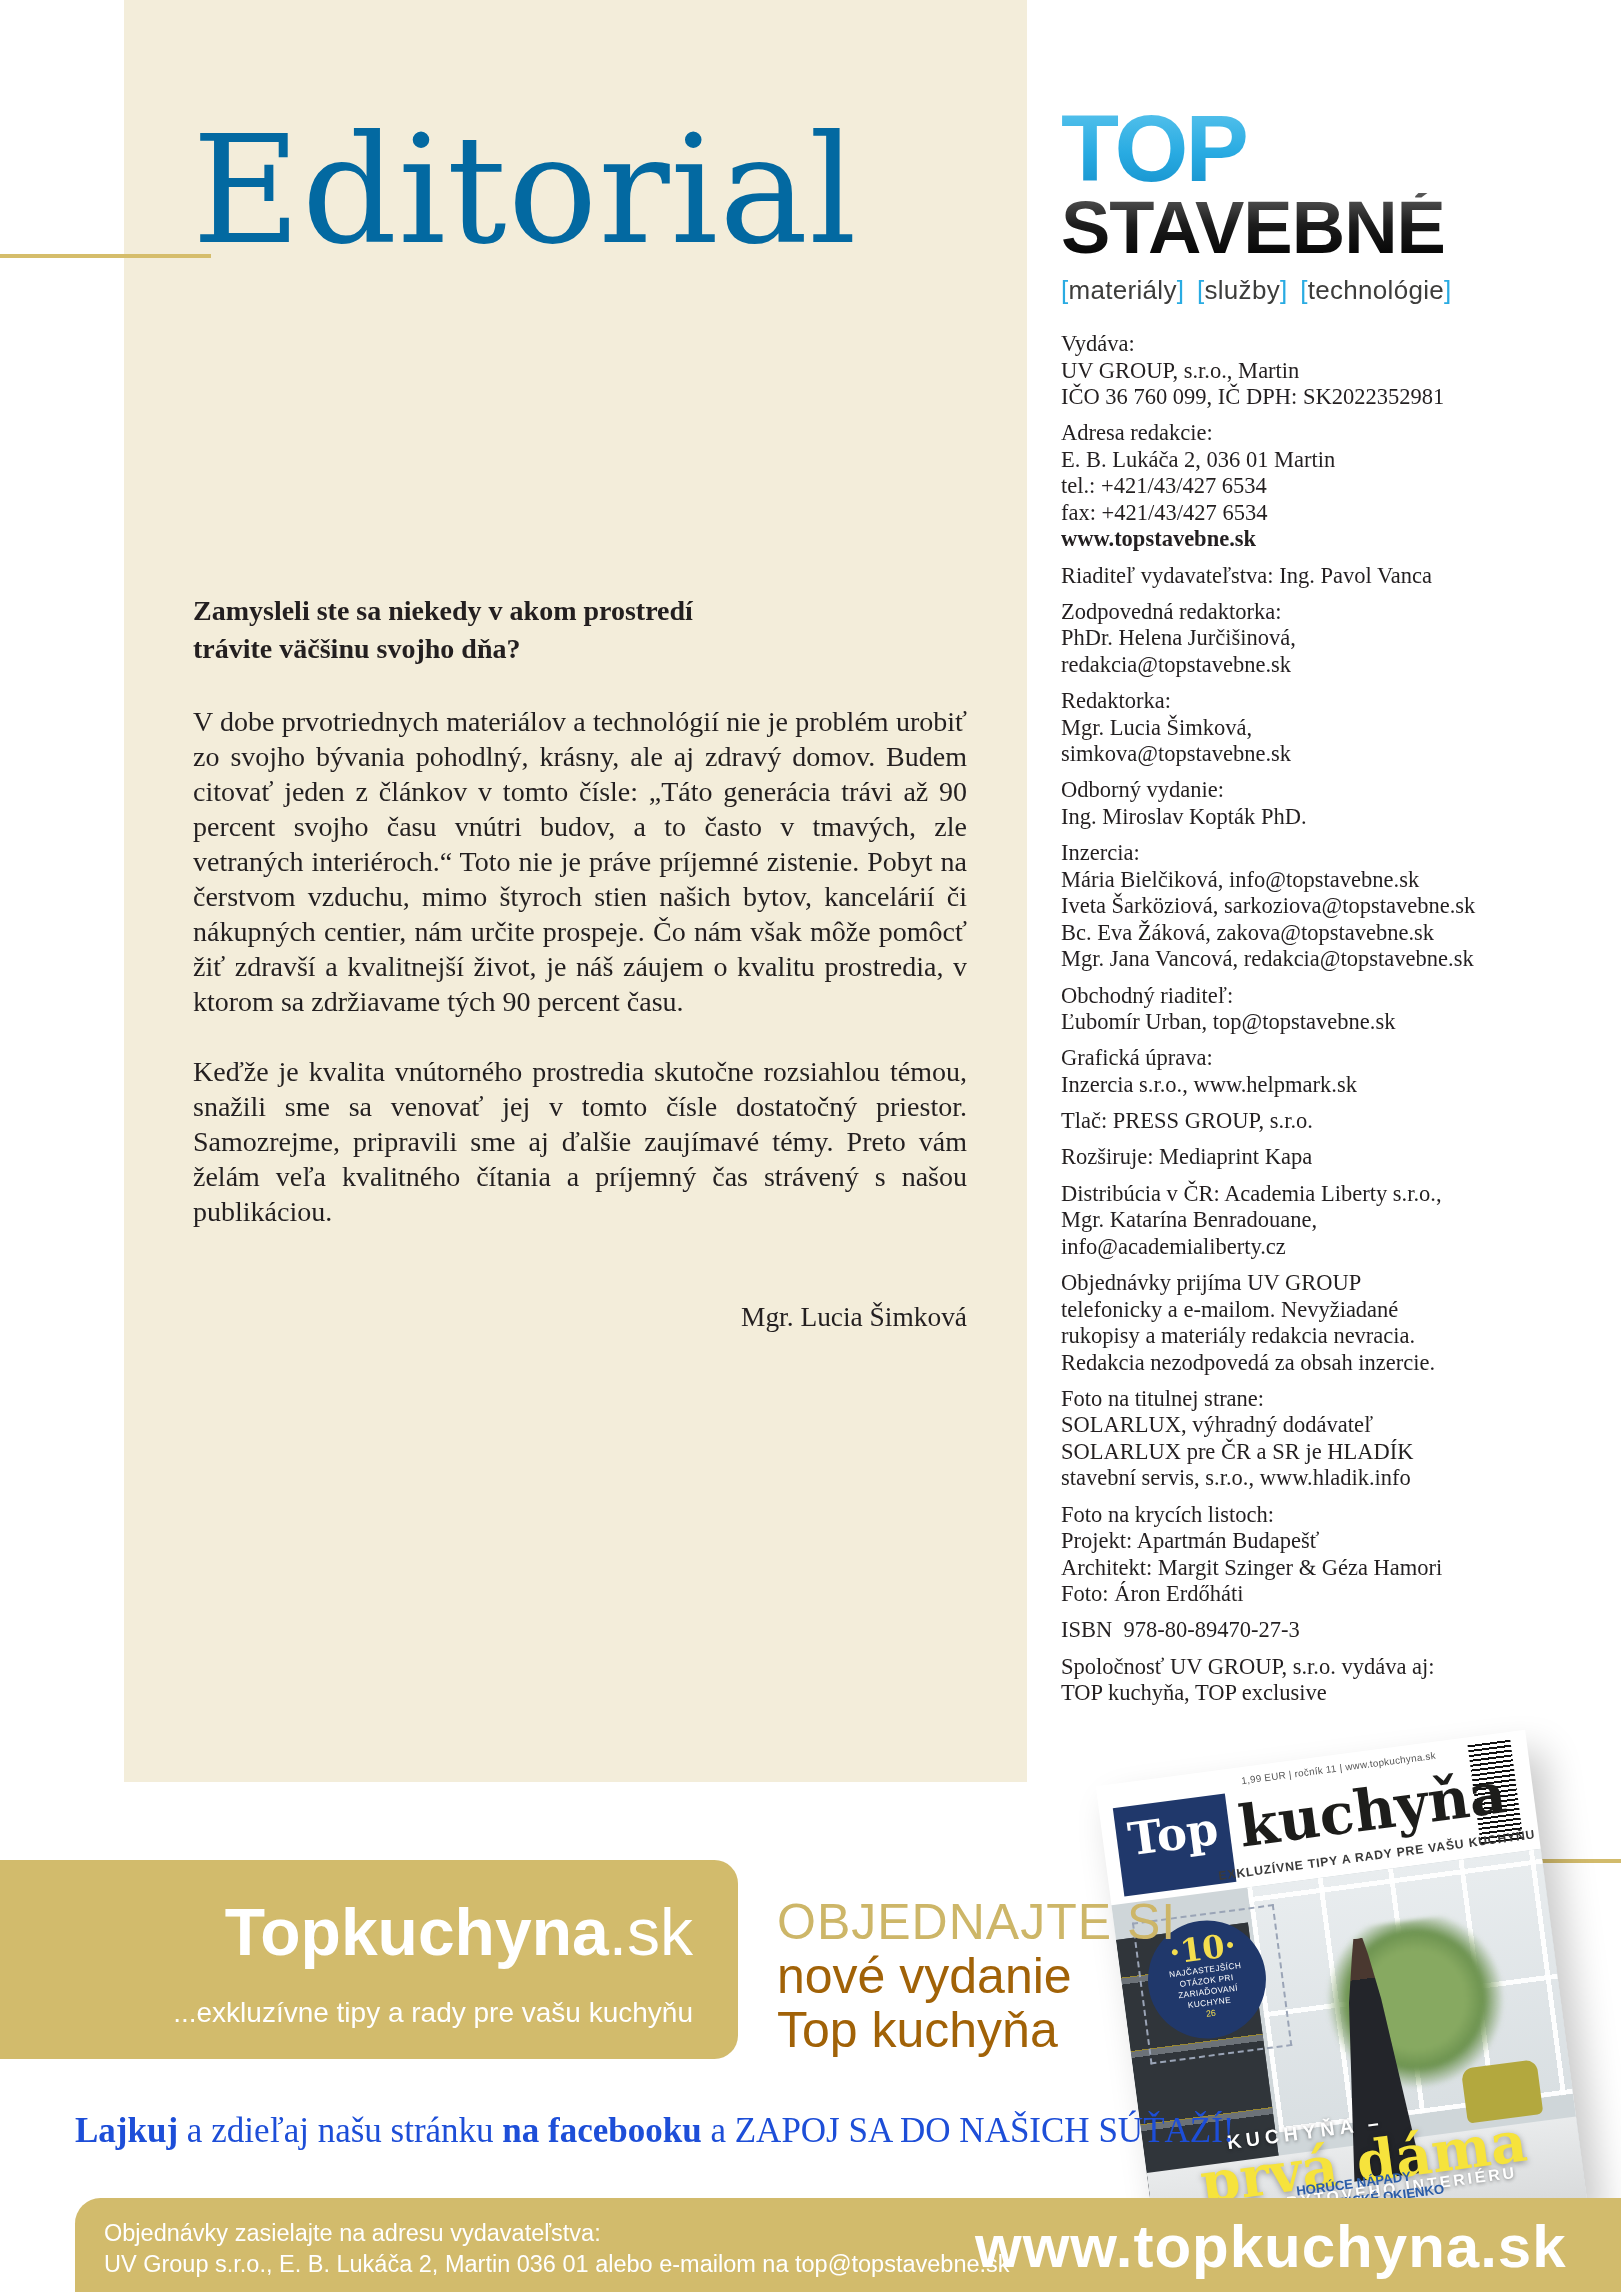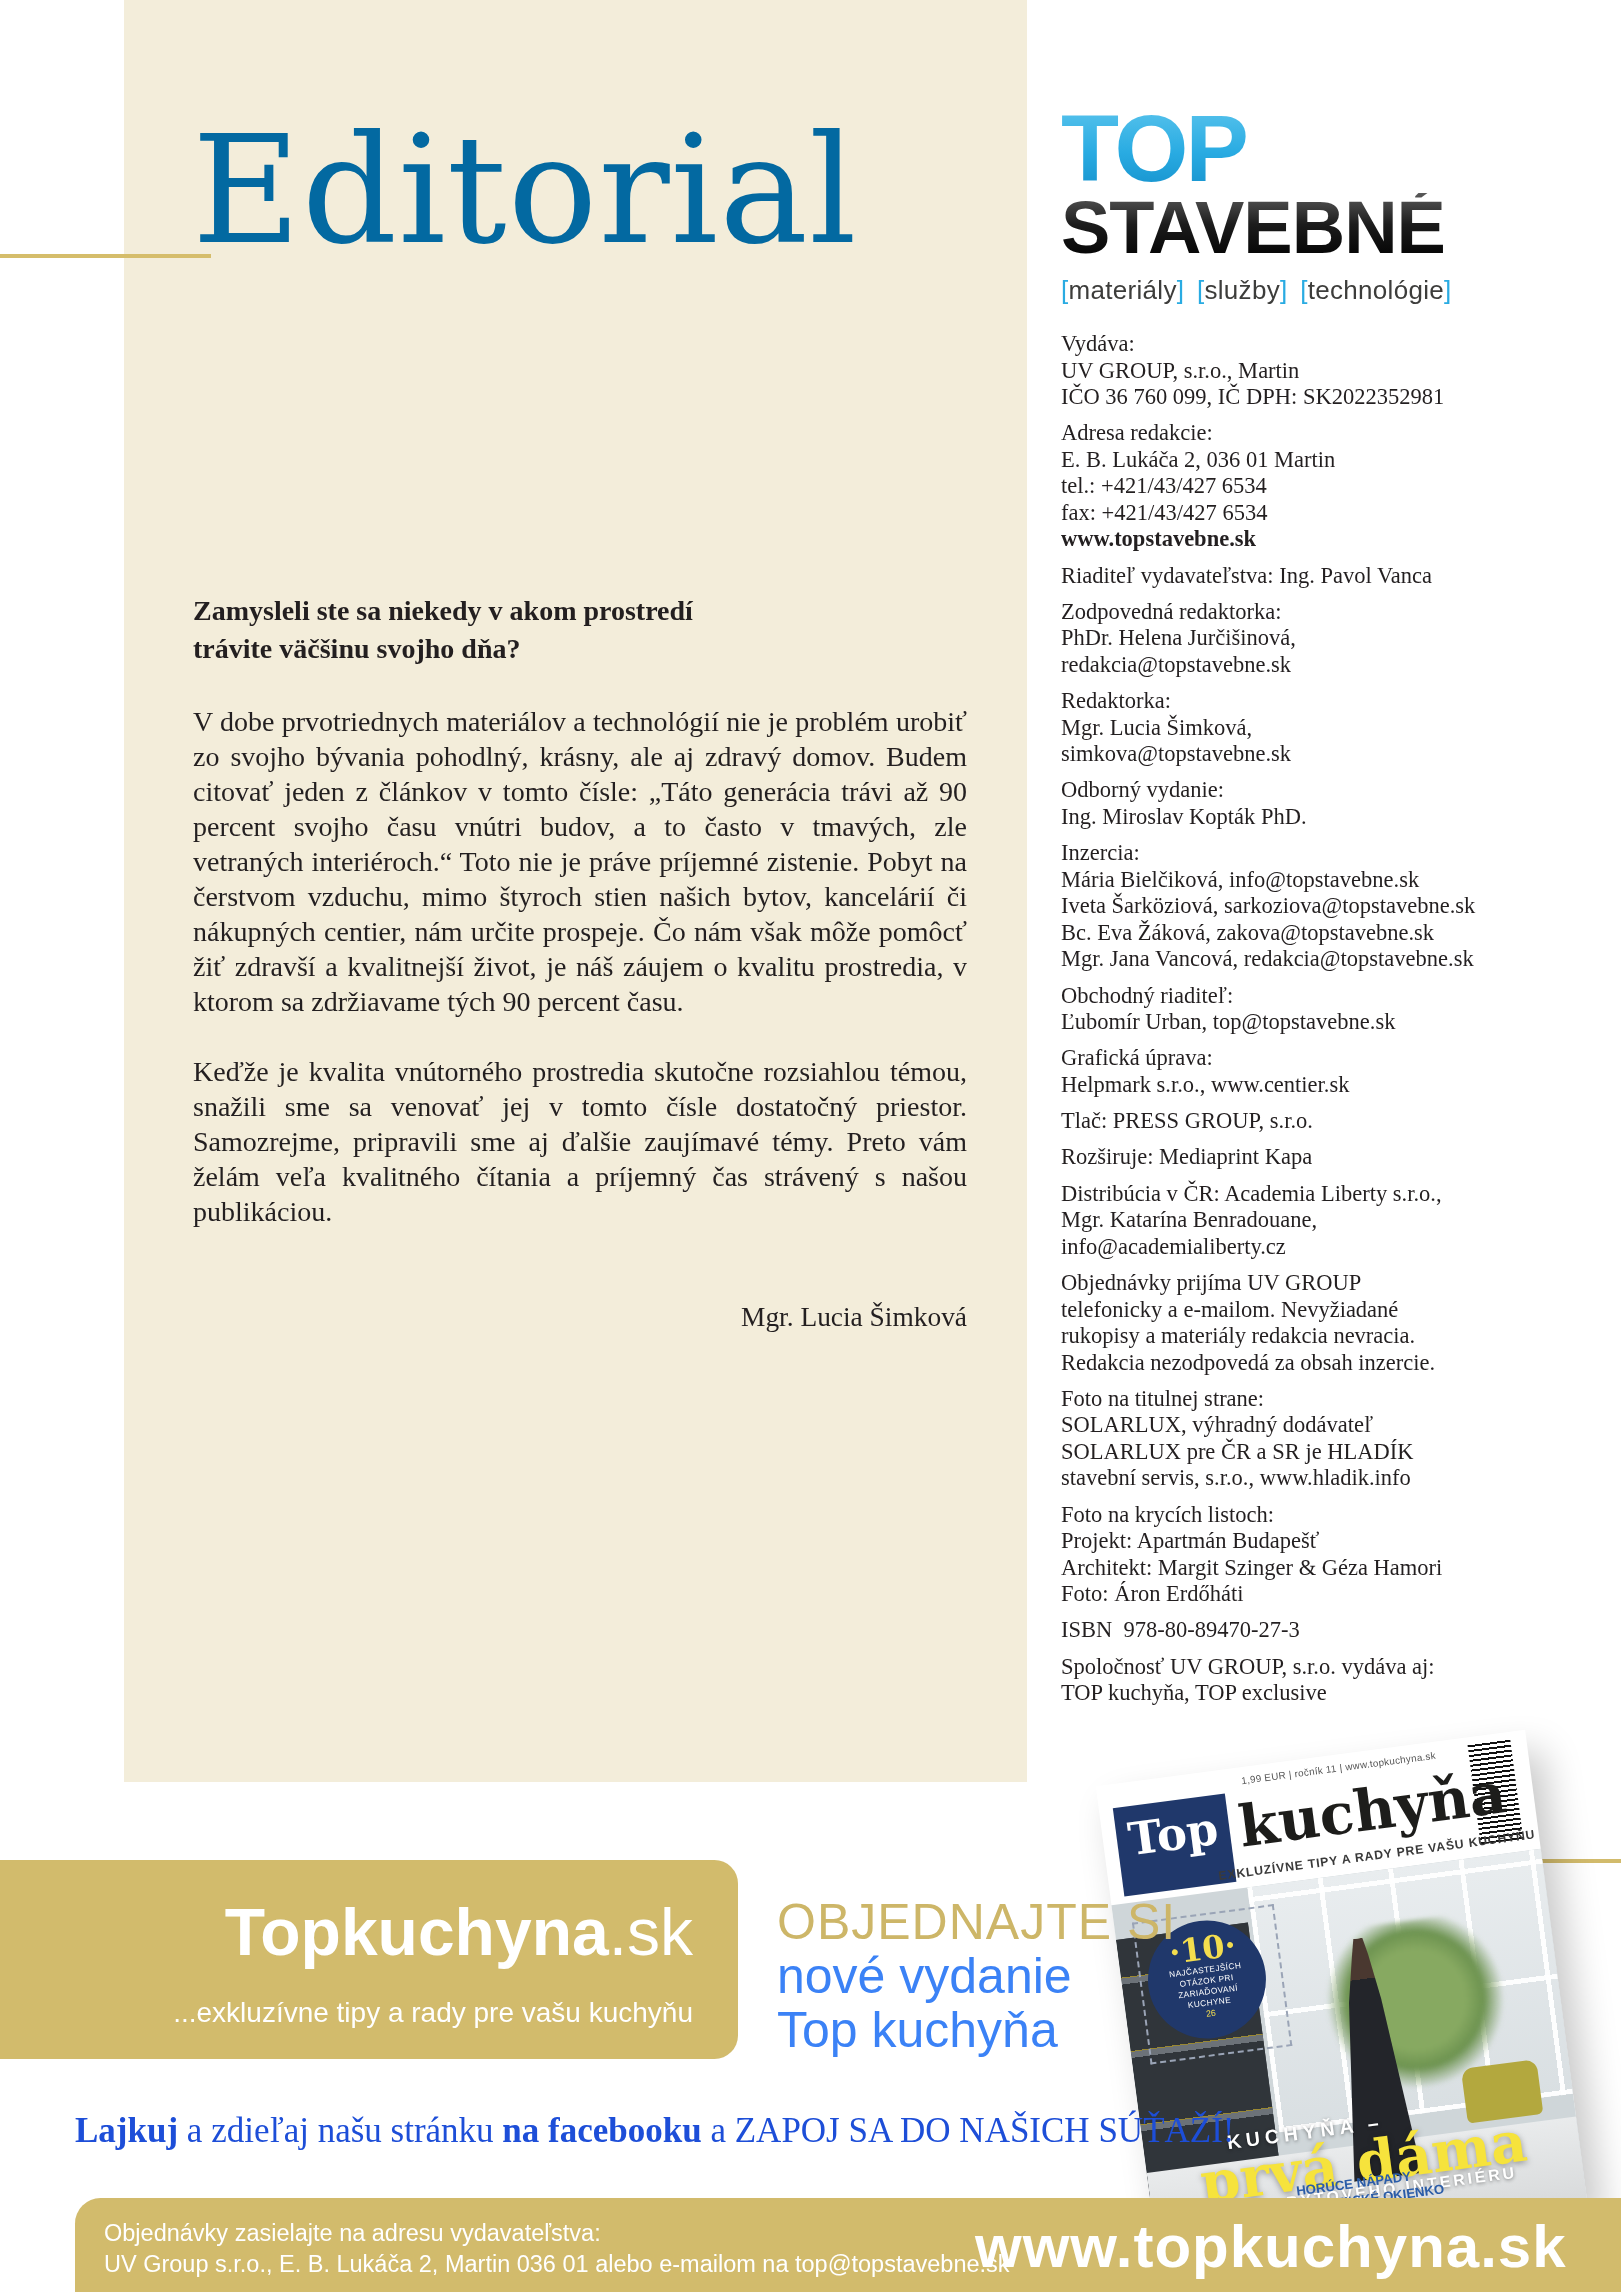--- a/index.html
+++ b/index.html
@@ -41,21 +41,21 @@
   
   .banner{position:absolute;left:0;top:1860px;width:738px;height:199px;background:#d2bb6c;
           border-radius:0 23.5px 23.5px 0;color:#fff;font-family:"Liberation Sans",sans-serif;z-index:2;}
   .banner-site{position:absolute;right:45px;top:39px;font-size:66px;line-height:1;white-space:nowrap;}
   .banner-site .b{font-weight:bold;}
   .banner-tag{position:absolute;right:45px;top:137px;font-size:28px;white-space:nowrap;}
 
   .cta{position:absolute;left:777px;top:1895px;font-family:"Liberation Sans",sans-serif;
        font-size:50px;line-height:54px;z-index:2;}
   .cta-1{color:#cdb668;letter-spacing:1px;}
-  .cta-2,.cta-3{color:#3b82f6;}
+  .cta-2,.cta-3{color:#a16207;}
 
   .gold-line-right{position:absolute;left:1493px;top:1859px;width:128px;height:3.9px;background:#d2bb6c;z-index:0;}
 
   
   .fb{position:absolute;left:75px;top:2111px;font-family:Liberation Serif, serif;
       font-size:35px;color:#1d4ed8;white-space:nowrap;z-index:2;}
   .fb .b{font-weight:bold;}
 
   
   .footer{position:absolute;left:75px;top:2198px;width:1546px;height:127px;background:#d2bb6c;
@@ -173,21 +173,21 @@
         <div class="imp-line">Iveta Šarköziová, sarkoziova@topstavebne.sk</div>
         <div class="imp-line">Bc. Eva Žáková, zakova@topstavebne.sk</div>
         <div class="imp-line">Mgr. Jana Vancová, redakcia@topstavebne.sk</div>
       </div>
       <div class="imp-block">
         <div class="imp-line">Obchodný riaditeľ:</div>
         <div class="imp-line">Ľubomír Urban, top@topstavebne.sk</div>
       </div>
       <div class="imp-block">
         <div class="imp-line">Grafická úprava:</div>
-        <div class="imp-line">Helpmark s.r.o., www.centier.sk</div>
+        <div class="imp-line">Inzercia s.r.o., www.helpmark.sk</div>
       </div>
       <div class="imp-block">
         <div class="imp-line">Tlač: PRESS GROUP, s.r.o.</div>
       </div>
       <div class="imp-block">
         <div class="imp-line">Rozširuje: Mediaprint Kapa</div>
       </div>
       <div class="imp-block">
         <div class="imp-line">Distribúcia v ČR: Academia Liberty s.r.o.,</div>
         <div class="imp-line">Mgr. Katarína Benradouane,</div>

